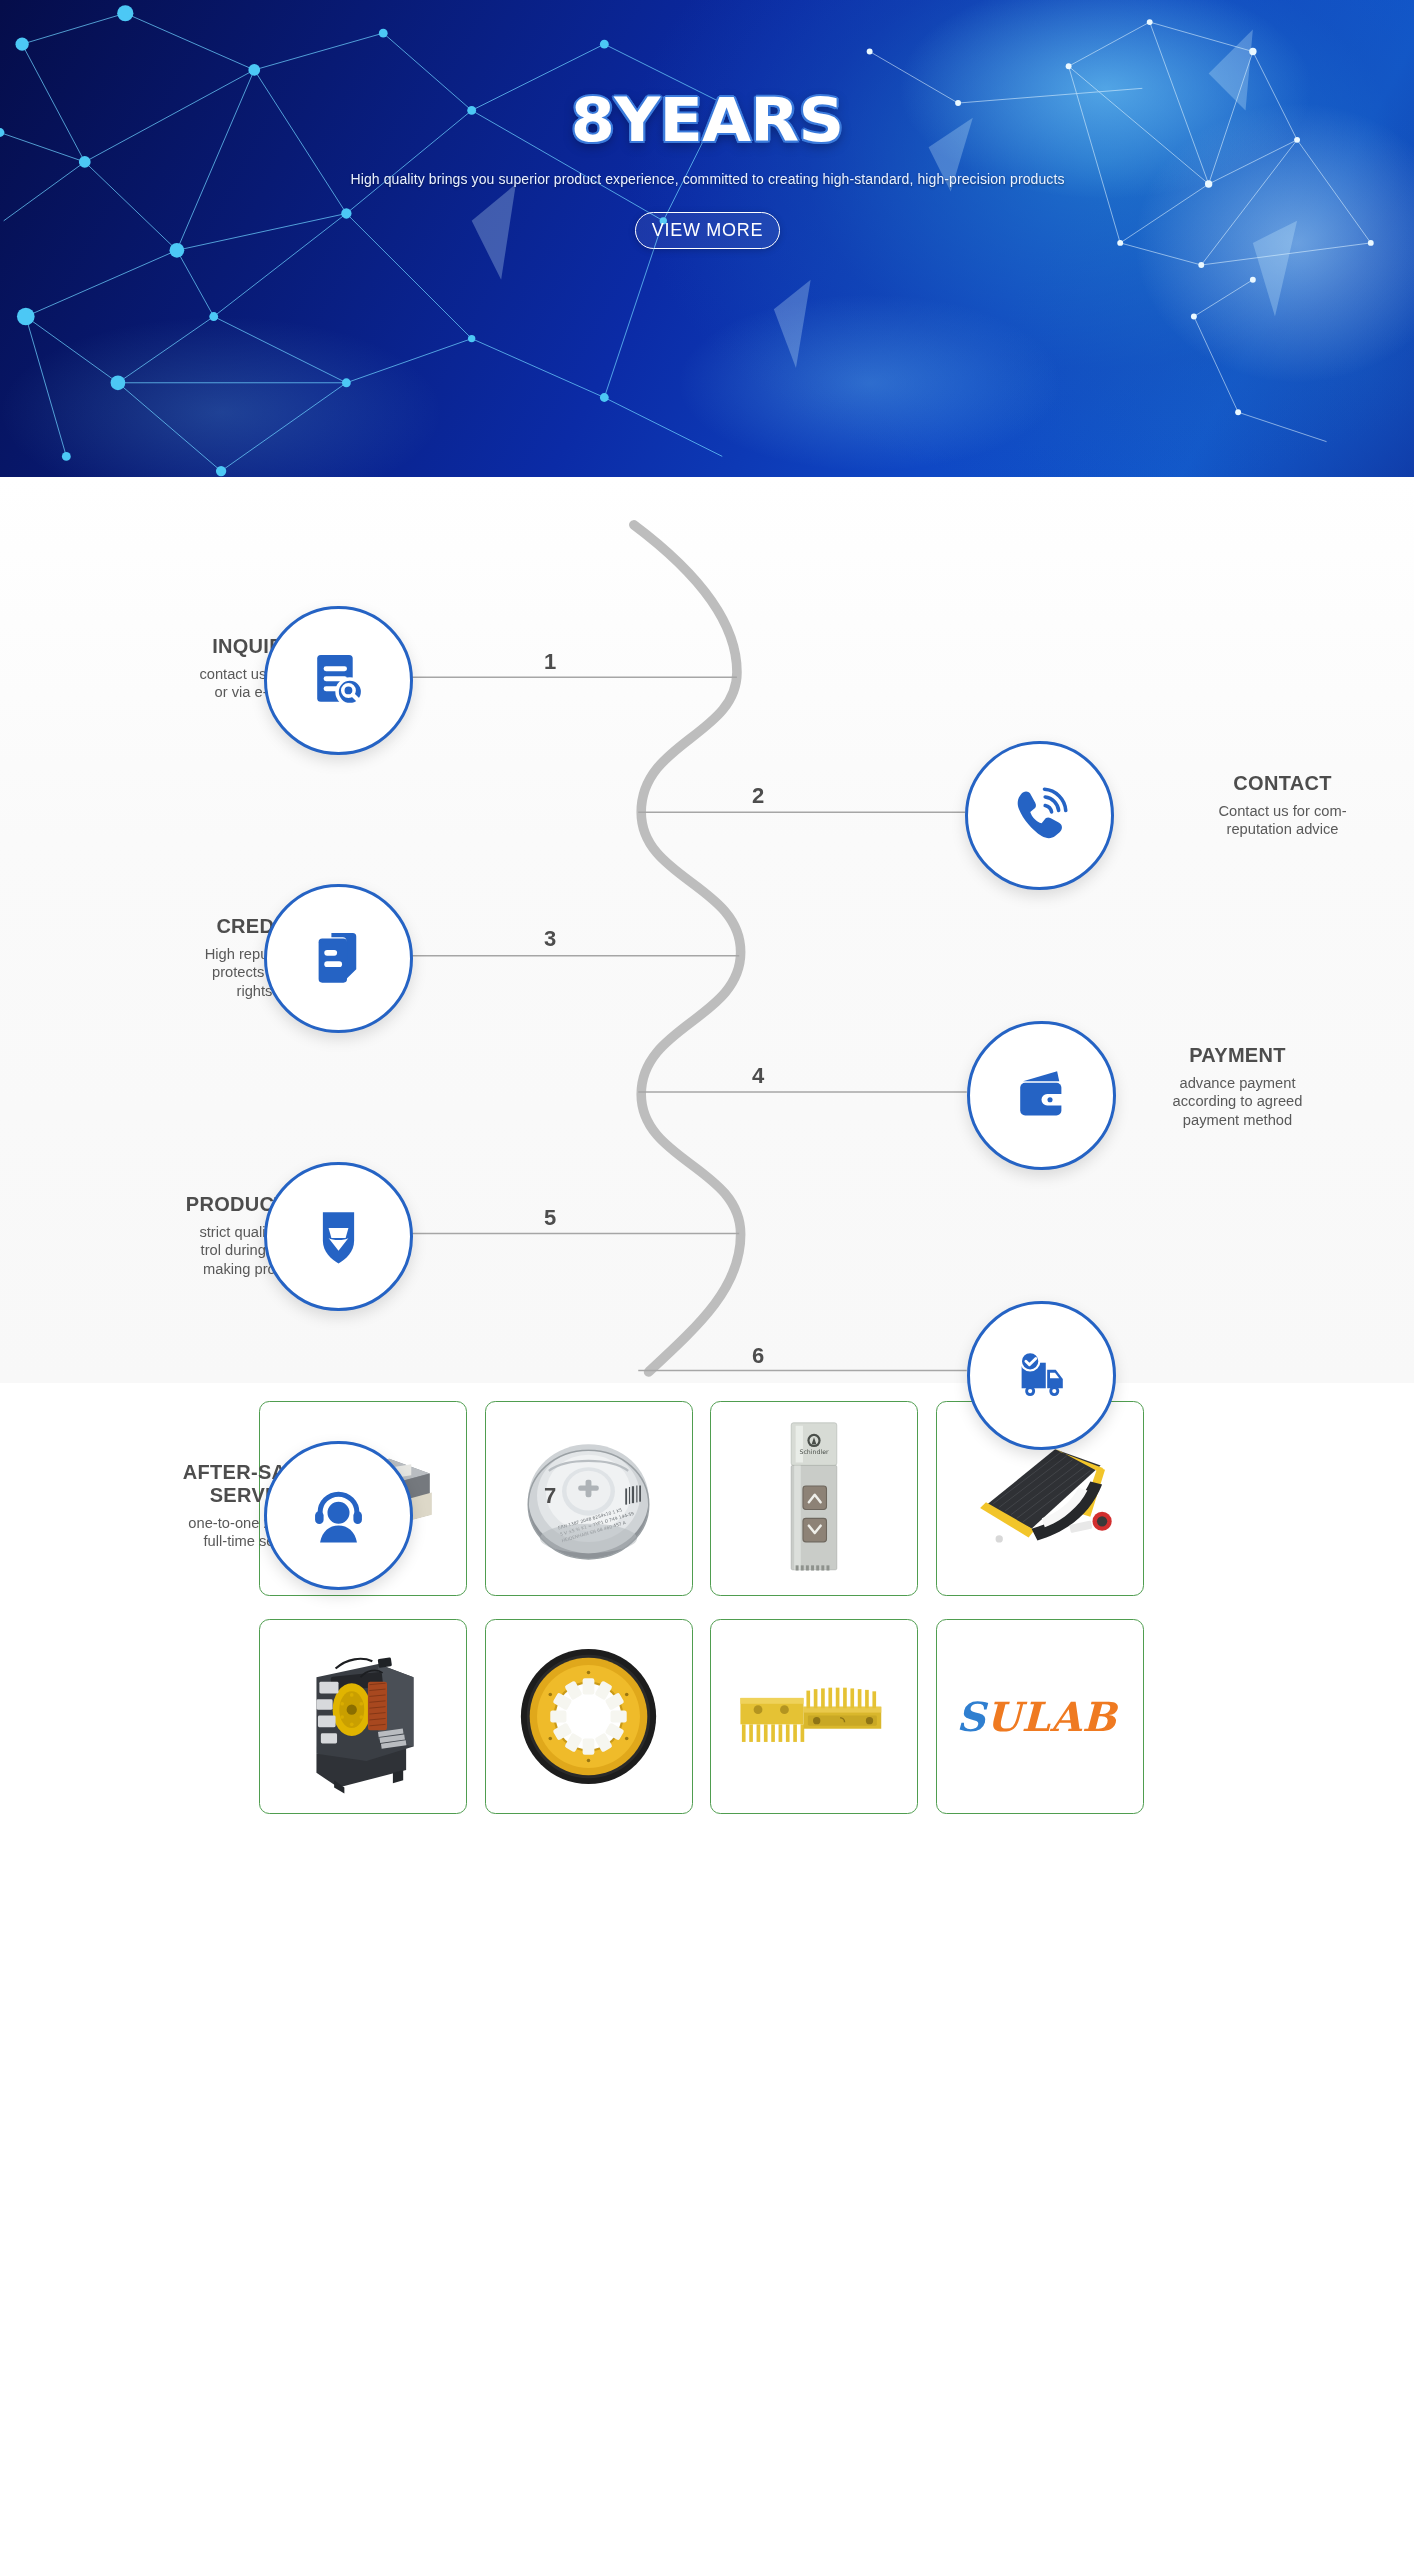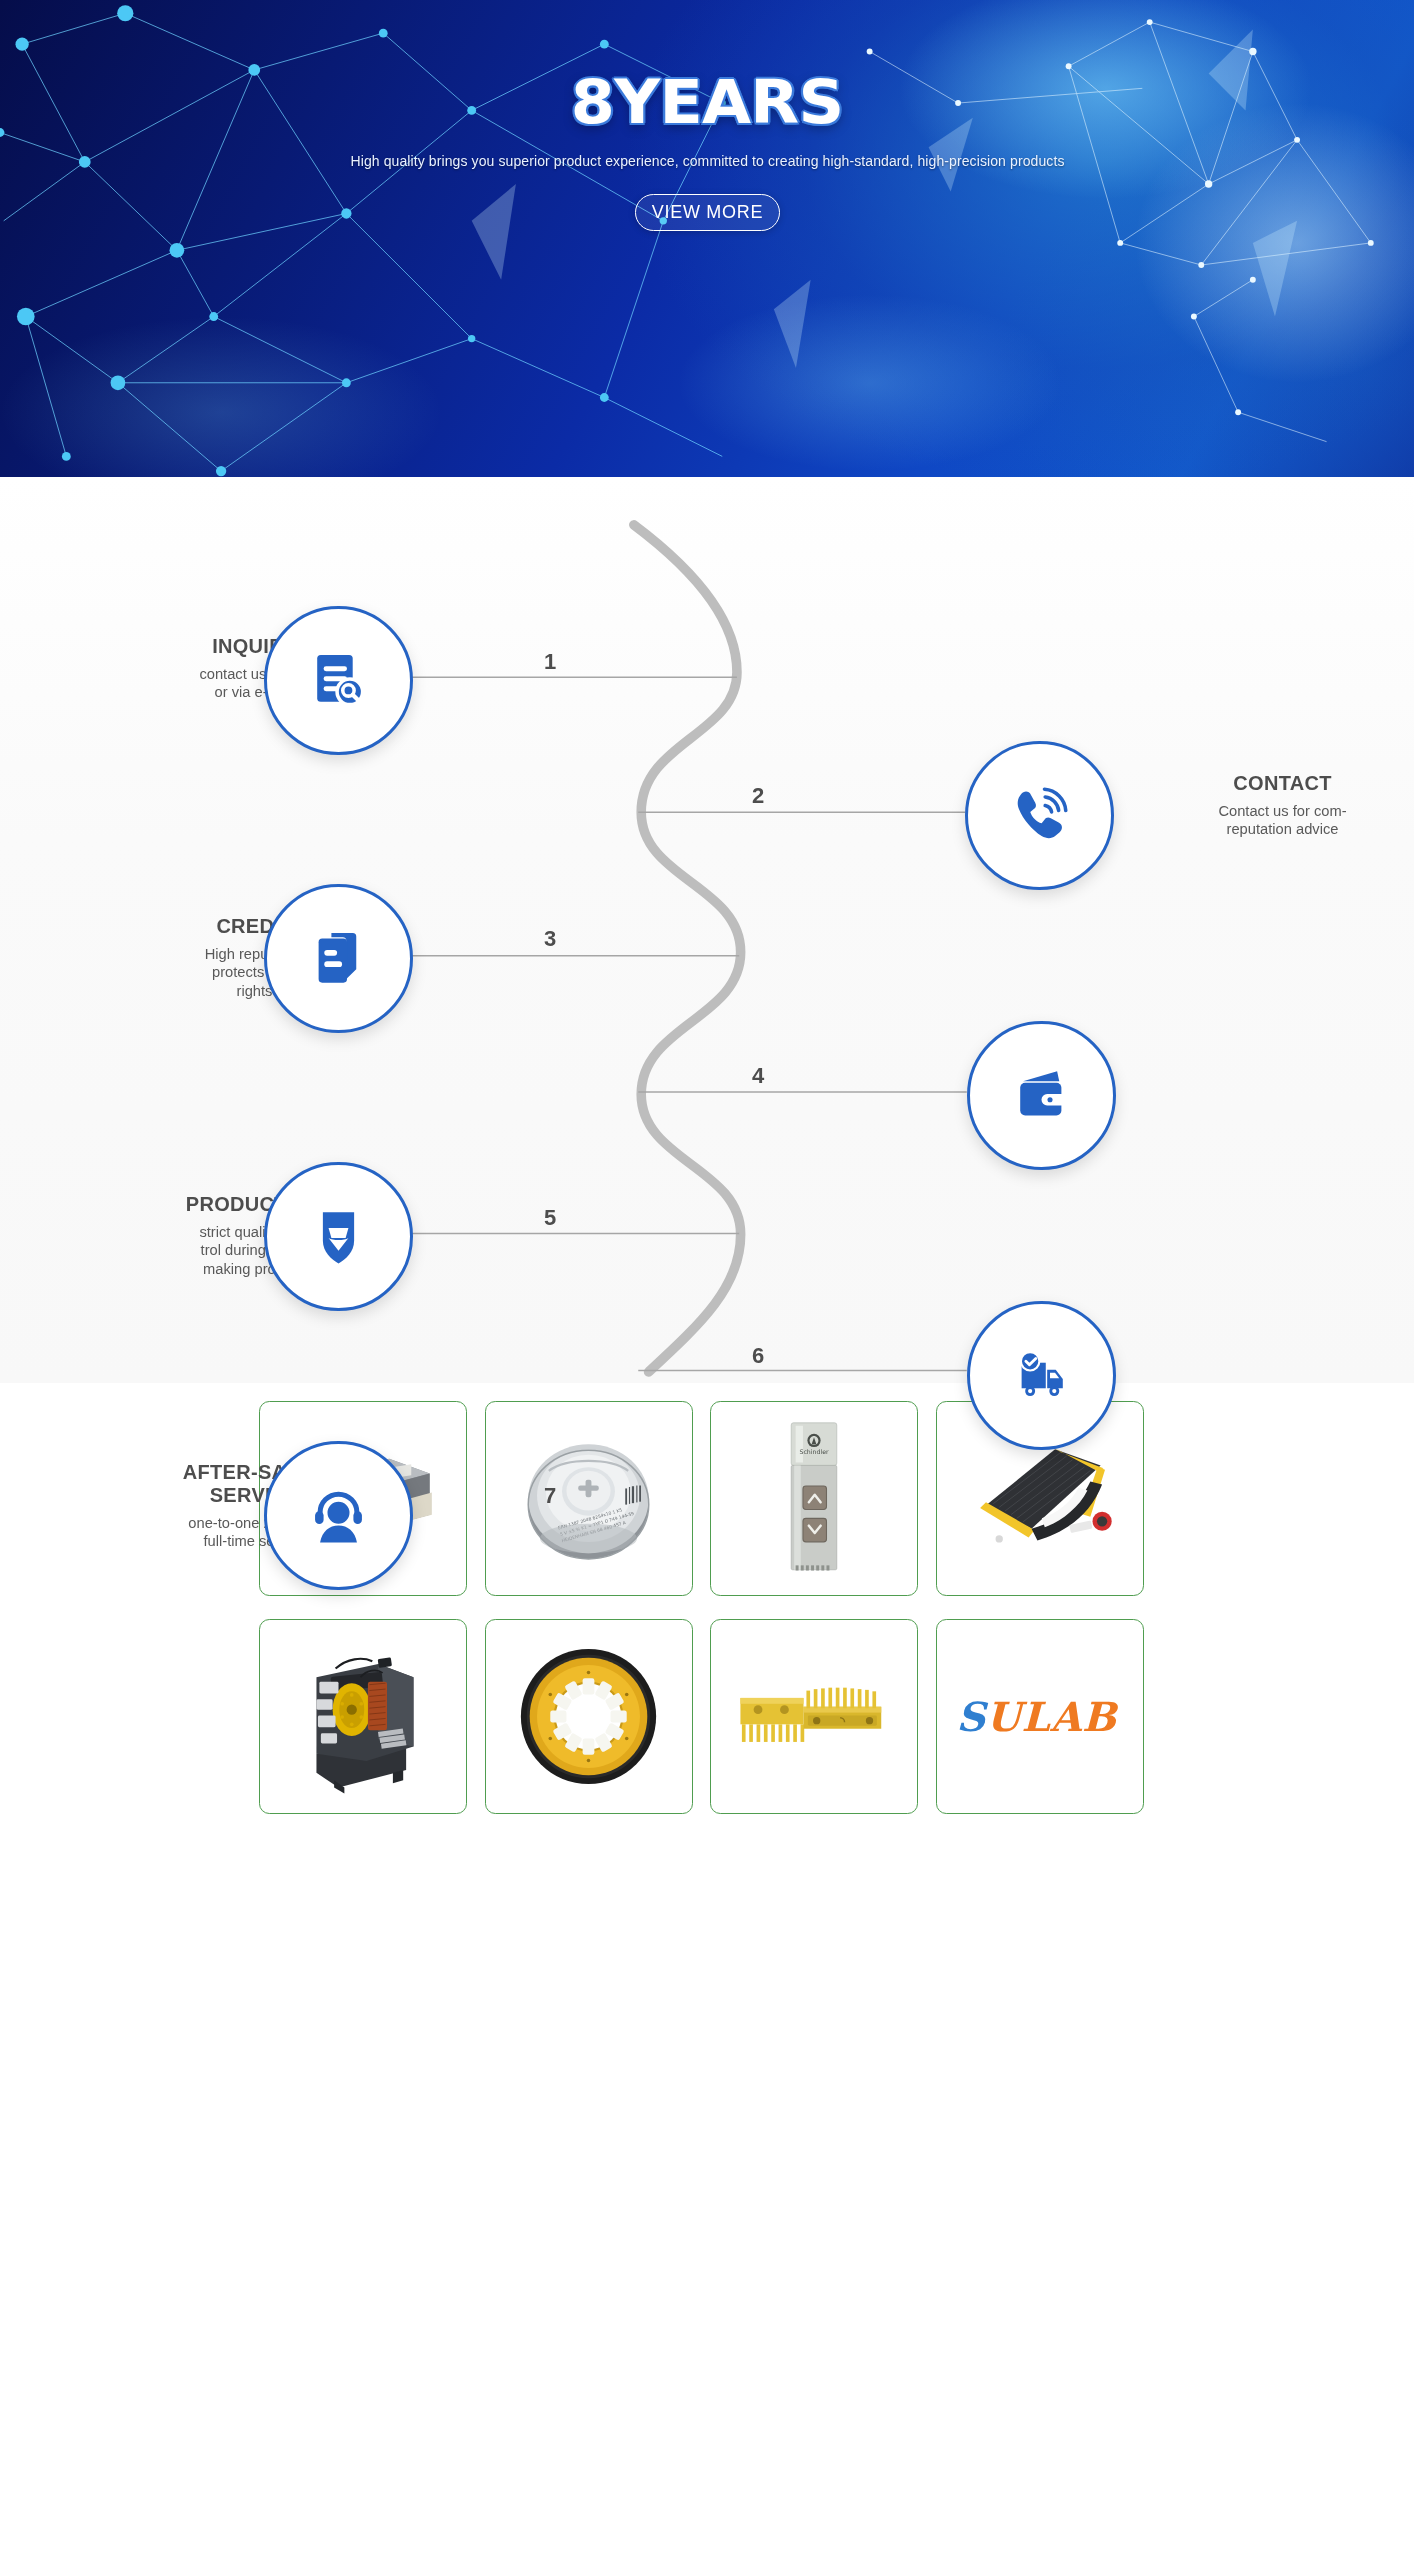--- a/index.html
+++ b/index.html
@@ -19,21 +19,21 @@
     overflow:hidden;
     background:
       radial-gradient(ellipse 663px 457px at 78% 34%, rgba(38,130,205,.65) 0%, rgba(24,86,182,.30) 45%, rgba(10,30,120,0) 72%),
       radial-gradient(ellipse 516px 368px at 96% 78%, rgba(26,98,200,.45) 0%, rgba(10,34,130,0) 70%),
       linear-gradient(118deg,#050d4a 0%,#081a74 22%,#0b2ba6 48%,#0f47c4 70%,#1157cb 86%,#0c2f9e 100%);
   }
   .banner-svg{position:absolute;inset:0;width:1415px;height:477px;}
   .banner-inner{
     position:absolute;inset:0;
     display:flex;flex-direction:column;align-items:center;
-    padding-top:71px;
+    padding-top:89px;
     z-index:4;
   }
   .years{
     font-family:"DejaVu Sans", sans-serif;
     font-weight:bold;
     font-size:61px;
     letter-spacing:-0.7px;
     line-height:1;
     color:#ffffff;
     transform:scaleX(1.04);
@@ -360,20 +360,28 @@
       <span class="stepnum" style="left:323px;top:449px;">3</span>
 
       <div class="node" style="left:746px;top:544px;">
         <svg viewBox="0 0 100 100">
           <path d="M24 30 L72 16 L75 30 Z" fill="#2563c4"></path>
           <rect x="20" y="32" width="58" height="46" rx="7" fill="#2563c4"></rect>
           <path d="M58 48h22a2 2 0 012 2v12a2 2 0 01-2 2H58a8 8 0 010-16z" fill="#fff"></path>
           <circle cx="62" cy="56" r="3.6" fill="#2563c4"></circle>
         </svg>
       </div>
+      <div class="txt right" style="left:895px;top:567px;">
+        <div class="title">PAYMENT</div>
+        <div class="desc">
+          <div>advance payment</div>
+          <div>according to agreed</div>
+          <div>payment method</div>
+        </div>
+      </div>
       <span class="stepnum" style="left:531px;top:586px;">4</span>
 
       <div class="txt left" style="left:-88px;top:716px;">
         <div class="title">PRODUCTION</div>
         <div class="desc">
           <div>strict quality con-</div>
           <div>trol during whole</div>
           <div>making process</div>
         </div>
       </div>

